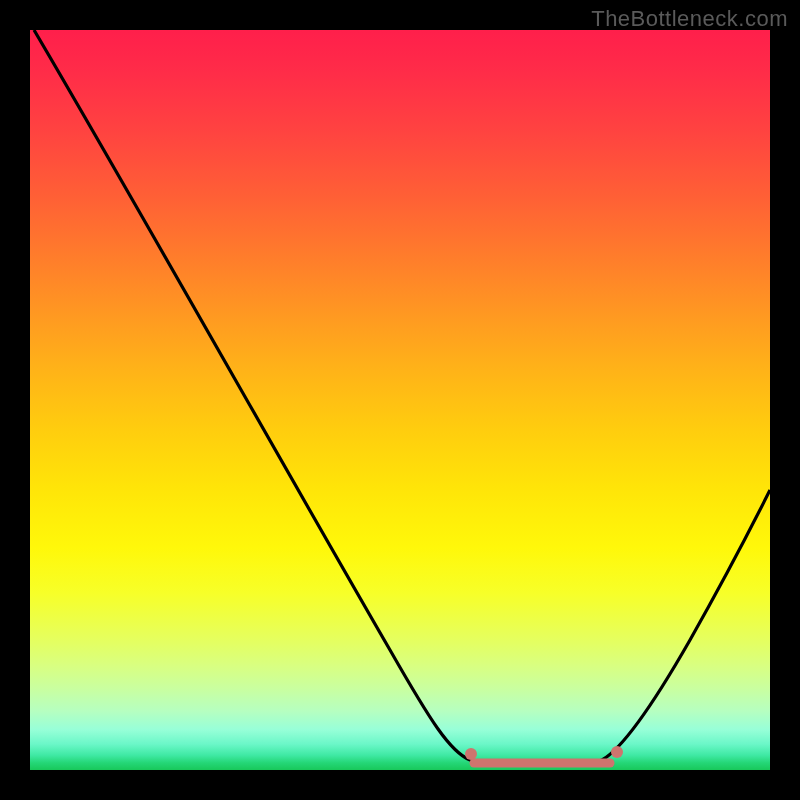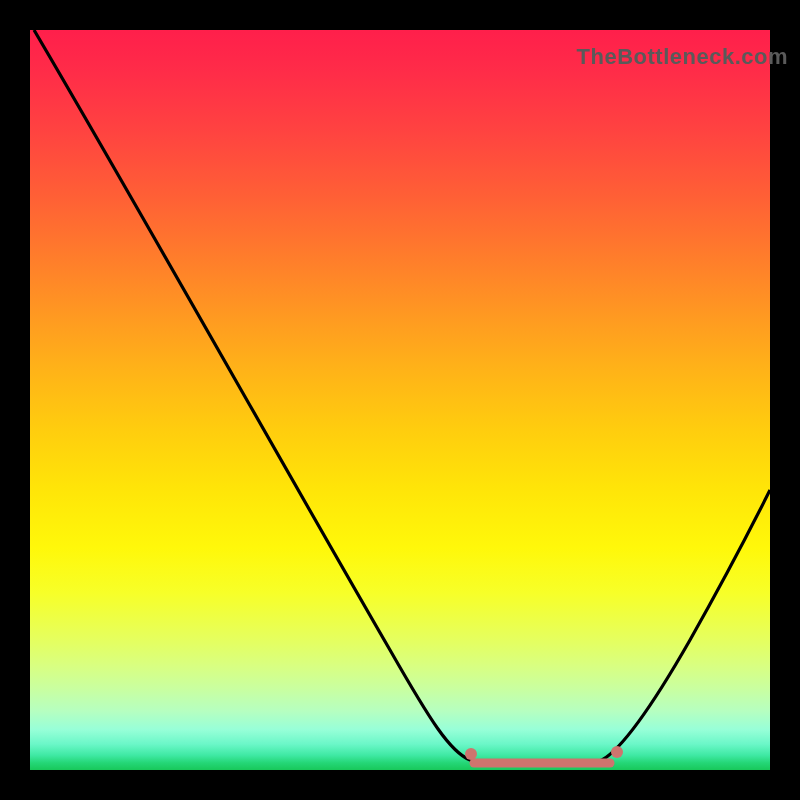--- a/index.html
+++ b/index.html
@@ -16,24 +16,23 @@
     width: 800px;
     height: 800px;
     background: #000;
   }
   .watermark {
     position: absolute;
     top: 6px;
     right: 12px;
     color: #5a5a5a;
     font-size: 22px;
-    font-weight: 700;
+    font-weight: 400;
     letter-spacing: 0.5px;
     z-index: 10;
-    margin-top: 38px;
   }
   .plot-area {
     position: absolute;
     left: 30px;
     top: 30px;
     width: 740px;
     height: 740px;
     overflow: hidden;
   }
   .gradient {

